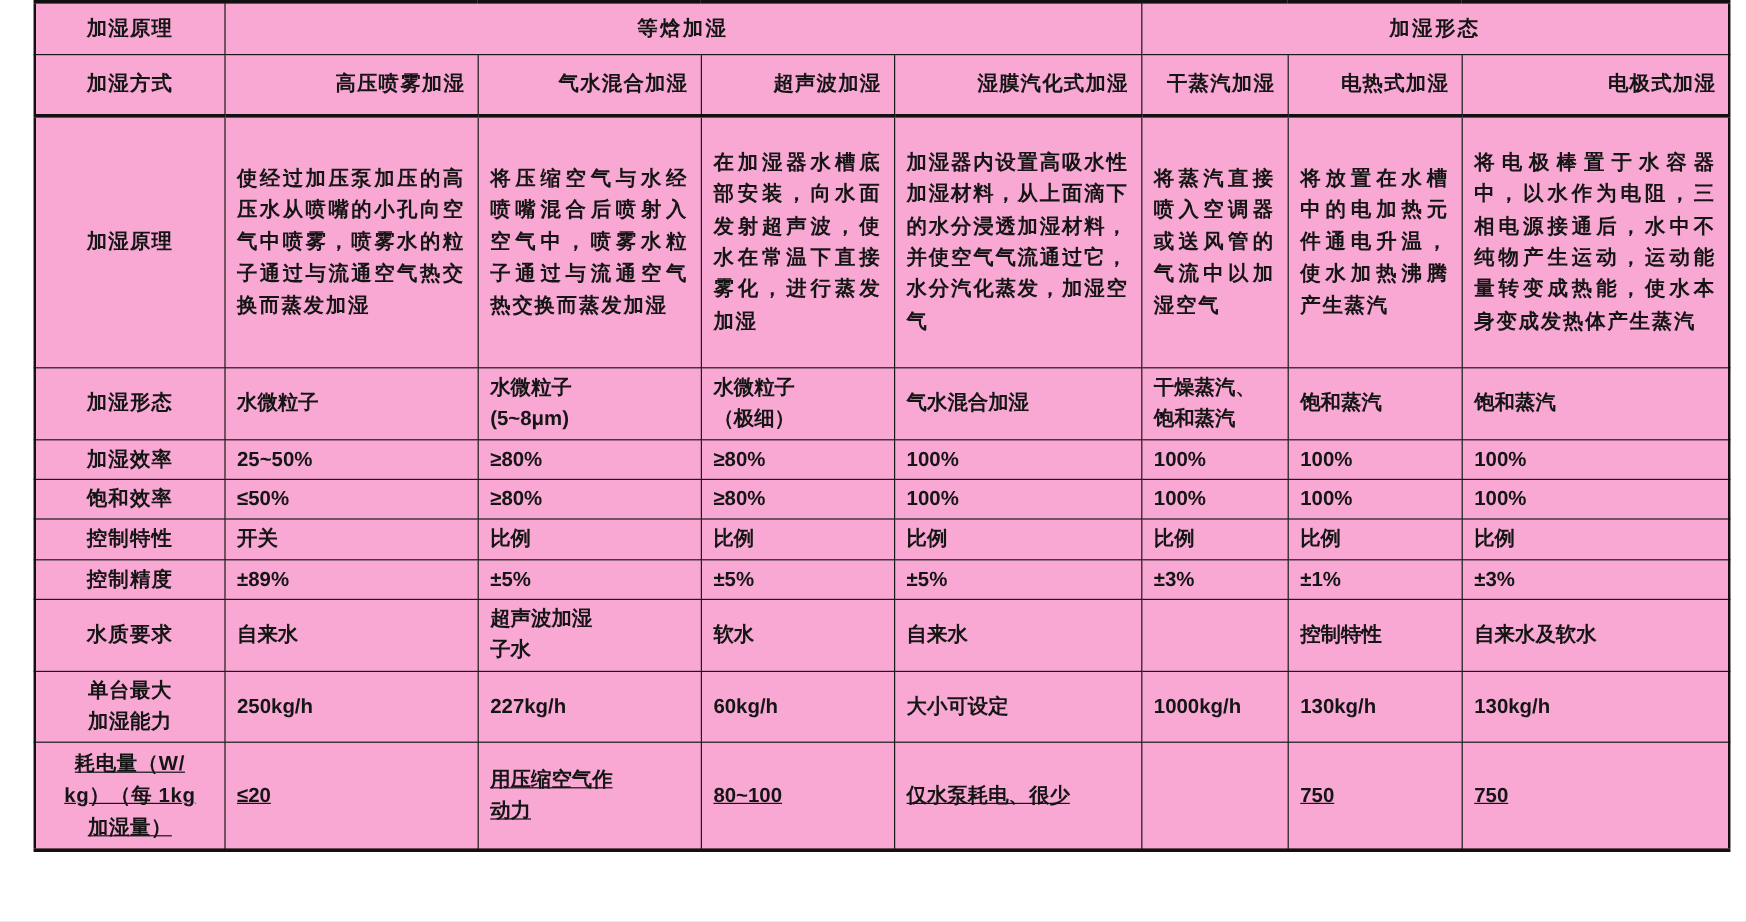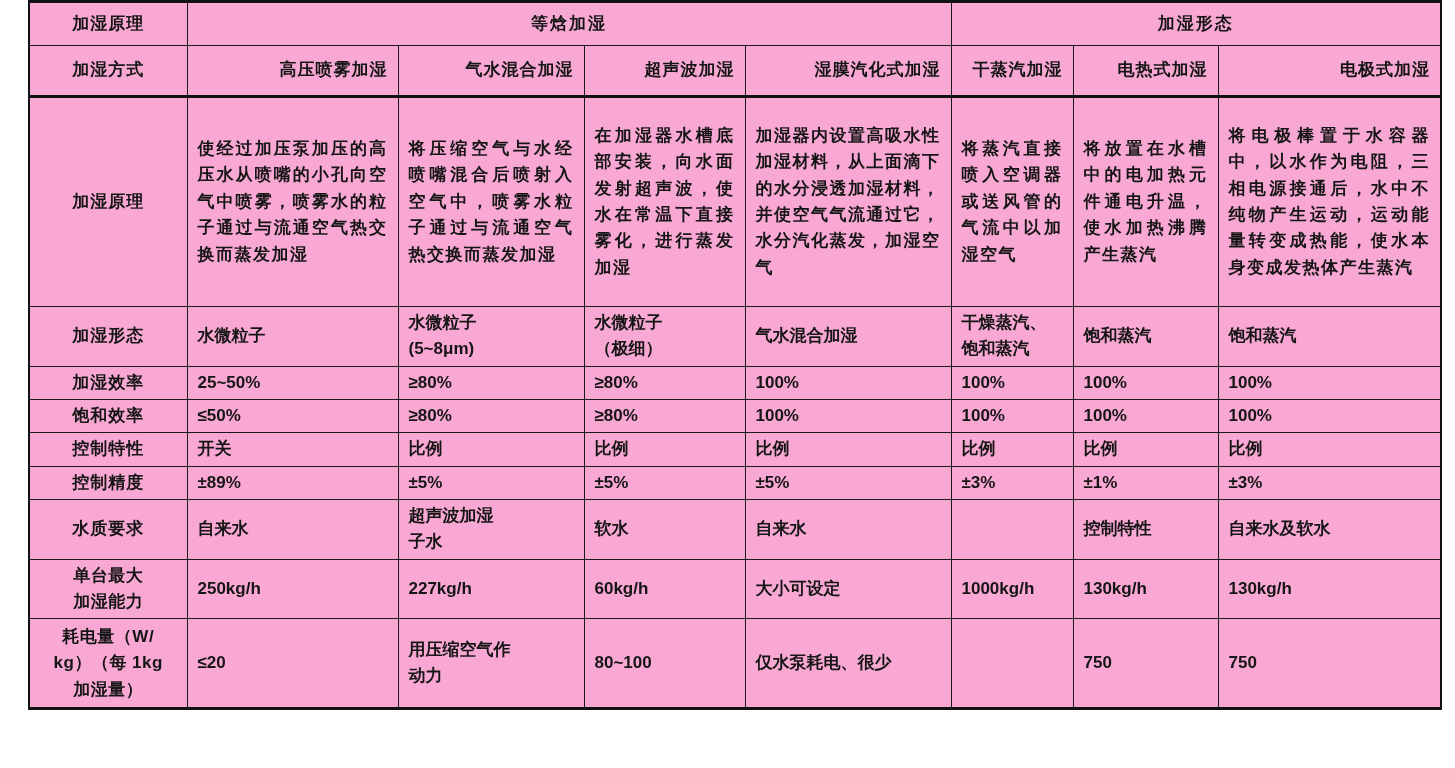--- a/index.html
+++ b/index.html
@@ -71,21 +71,21 @@
   thead tr:nth-child(1){height:44px;}
   thead tr:nth-child(2){height:51px;}
   tbody tr:nth-child(1){height:210px;}
   tbody tr:nth-child(2){height:57px;}
   tbody tr:nth-child(3){height:32px;}
   tbody tr:nth-child(4){height:32px;}
   tbody tr:nth-child(5){height:32px;}
   tbody tr:nth-child(6){height:32px;padding-left:17px;}
   tbody tr:nth-child(7){height:48px;}
   tbody tr:nth-child(8){height:56px;}
-  tbody tr:nth-child(9){height:90px;}
+  tbody tr:nth-child(9){height:90px;text-decoration:underline;}
   tbody th.rowlabel.small{font-size:17px;}
   tbody th.rowlabel.wrap{letter-spacing:0.5px;}
 </style>
 </head>
 <body>
 
 <div class="page">
 
 
   <table class="cmp">

